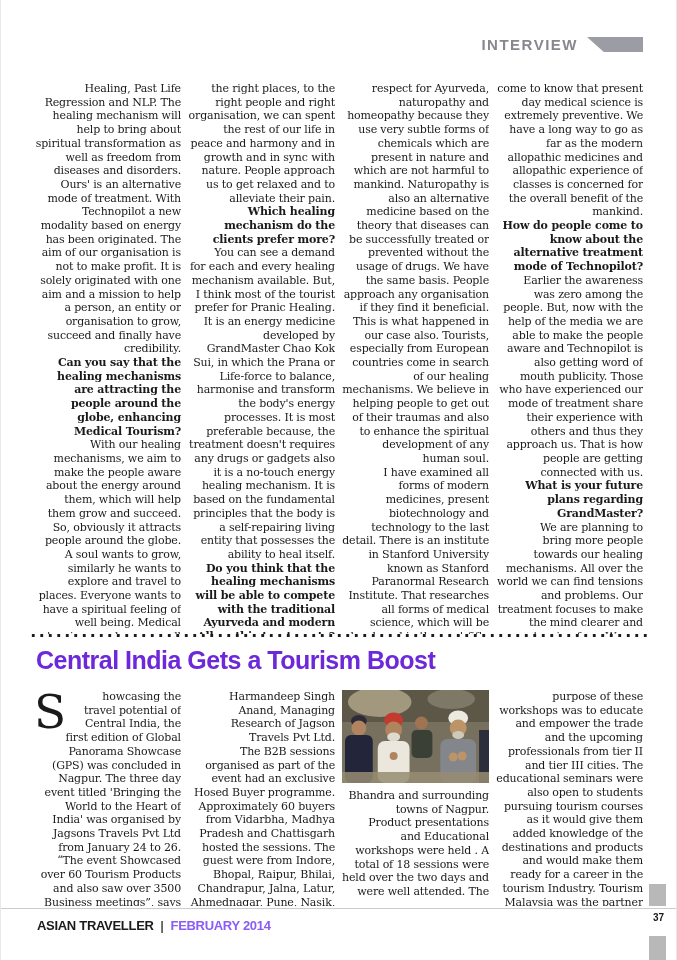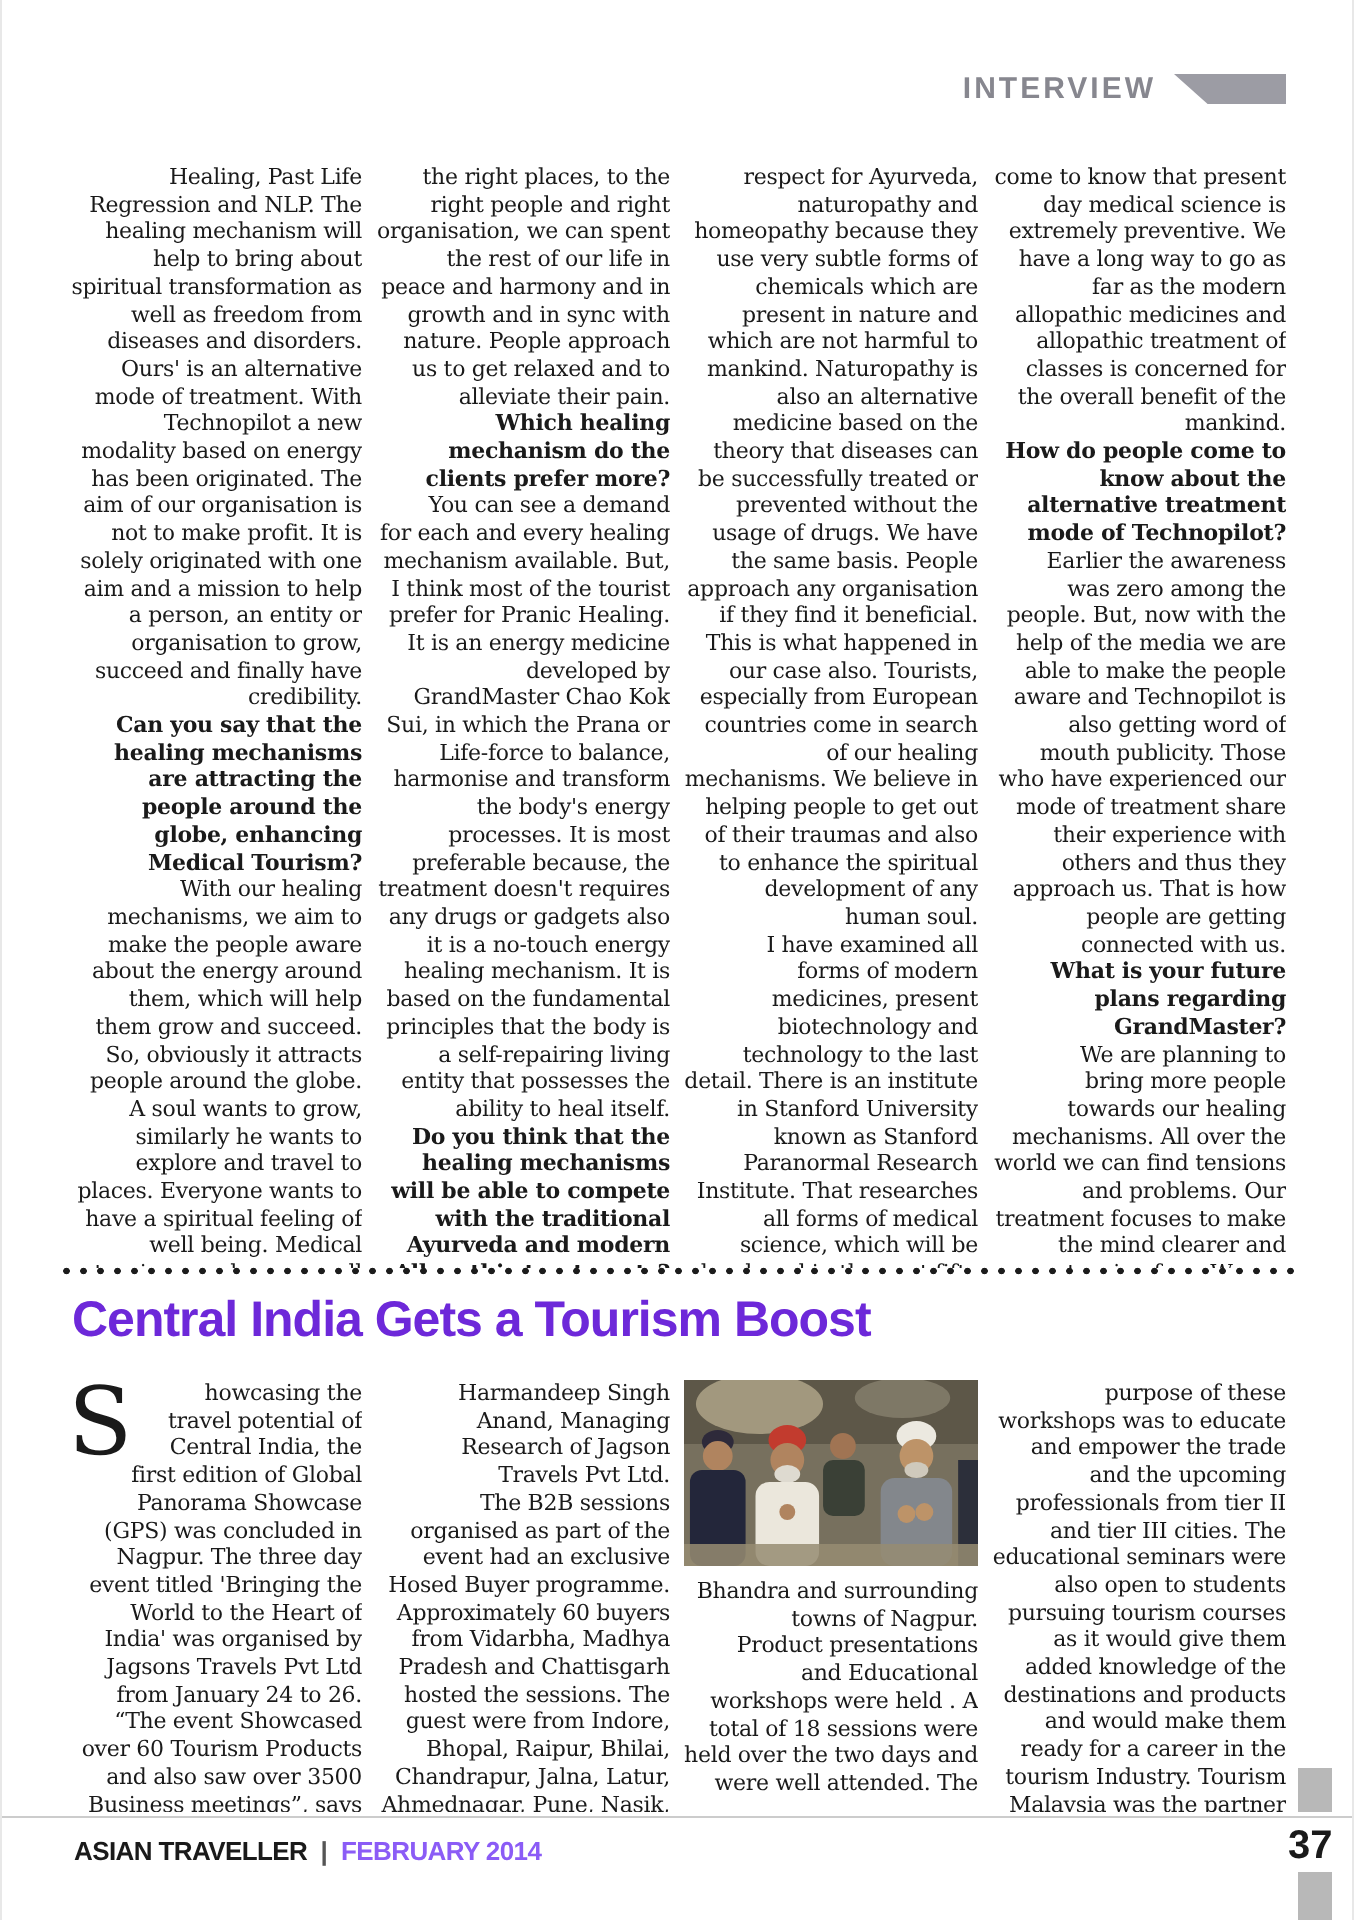--- a/index.html
+++ b/index.html
@@ -53,21 +53,21 @@
     position:absolute; top:918px; left:36px;
     font-family:"Liberation Sans", sans-serif; font-size:13px; color:#1a1a1a;
   }
   .footer .mag { font-weight:bold; letter-spacing:-0.3px; }
   .footer .sep { color:#555; font-weight:bold; margin:0 3px; }
   .footer .issue { color:#8b5cf6; font-weight:bold; letter-spacing:-0.3px; }
   .pagebar-top    { position:absolute; right:10px; top:884px; width:17px; height:22px; background:#b8b8b8; }
   .pagebar-bottom { position:absolute; right:10px; top:936px; width:17px; height:24px; background:#b8b8b8; }
   .pagenum {
     position:absolute; right:12px; top:912px; width:20px; text-align:right;
-    font-family:"Liberation Sans", sans-serif; font-weight:bold; font-size:20px; color:#1a1a1a;
+    font-family:"Liberation Sans", sans-serif; font-weight:bold; font-size:10px; color:#1a1a1a;
   }
 </style>
 </head>
 <body>
 
 <div class="page">
 
   <div class="hdr">
     <span class="hdr-label">INTERVIEW</span>
     <span class="hdr-flag"></span>
@@ -84,21 +84,21 @@
       <p class="q">Which healing mechanism do the clients prefer more?</p>
       <p class="ind">You can see a demand for each and every healing mechanism available. But, I think most of the tourist prefer for Pranic Healing. It is an energy medicine developed by GrandMaster Chao Kok Sui, in which the Prana or Life-force to balance, harmonise and transform the body's energy processes. It is most preferable because, the treatment doesn't requires any drugs or gadgets also it is a no-touch energy healing mechanism. It is based on the fundamental principles that the body is a self-repairing living entity that possesses the ability to heal itself.</p>
       <p class="q">Do you think that the healing mechanisms will be able to compete with the traditional Ayurveda and modern Allopathic treatments?</p>
 
     </div>
     <div class="col">
       <p>respect for Ayurveda, naturopathy and homeopathy because they use very subtle forms of chemicals which are present in nature and which are not harmful to mankind. Naturopathy is also an alternative medicine based on the theory that diseases can be successfully treated or prevented without the usage of drugs. We have the same basis. People approach any organisation if they find it beneficial. This is what happened in our case also. Tourists, especially from European countries come in search of our healing mechanisms. We believe in helping people to get out of their traumas and also to enhance the spiritual development of any human soul.</p>
       <p class="ind">I have examined all forms of modern medicines, present biotechnology and technology to the last detail. There is an institute in Stanford University known as Stanford Paranormal Research Institute. That researches all forms of medical science, which will be developed in the next fifty to hundred years. Based on my extensive research on all these institutions, I have</p>
     </div>
     <div class="col">
-      <p>come to know that present day medical science is extremely preventive. We have a long way to go as far as the modern allopathic medicines and allopathic treatment of classes is concerned for the overall benefit of the mankind.</p>
+      <p>come to know that present day medical science is extremely preventive. We have a long way to go as far as the modern allopathic medicines and allopathic experience of classes is concerned for the overall benefit of the mankind.</p>
       <p class="q">How do people come to know about the alternative treatment mode of Technopilot?</p>
       <p class="ind">Earlier the awareness was zero among the people. But, now with the help of the media we are able to make the people aware and Technopilot is also getting word of mouth publicity. Those who have experienced our mode of treatment share their experience with others and thus they approach us. That is how people are getting connected with us.</p>
       <p class="q">What is your future plans regarding GrandMaster?</p>
       <p class="ind"><span>We are planning to bring more people towards our healing mechanisms. All over the world we can find tensions and problems. Our treatment focuses to make the mind clearer and tension free. We are helping the people around and our ultimate aim is to make them have a happy and prosperous life.</span></p>
     </div>
   </div>
 
   <div class="dotline"></div>
 
   <div class="headline">Central India Gets a Tourism Boost</div>

